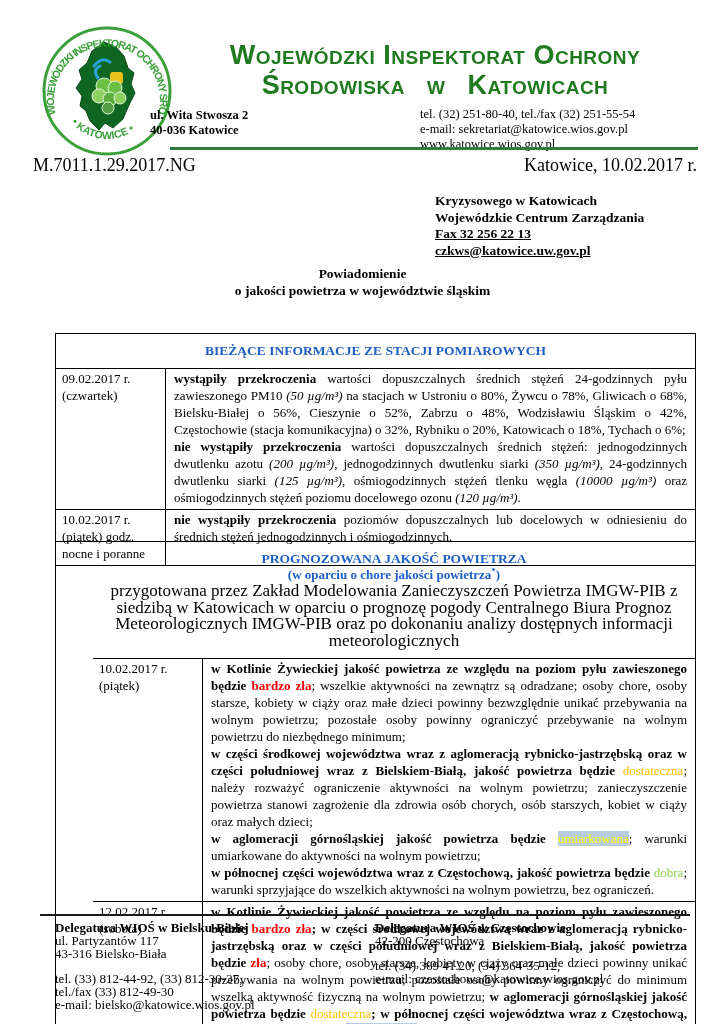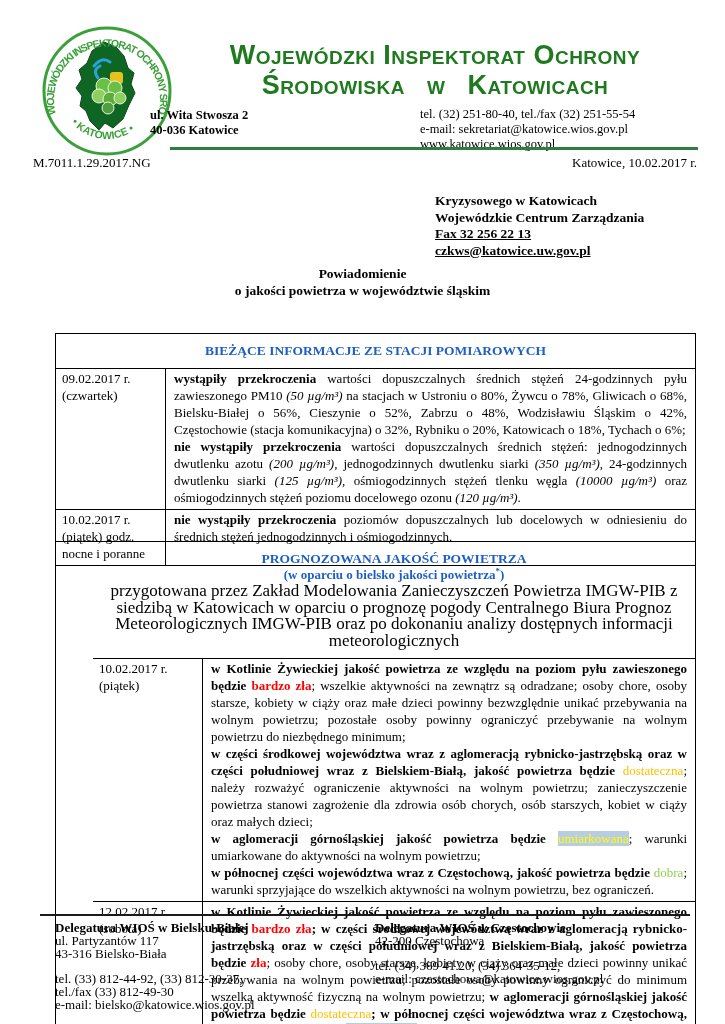--- a/index.html
+++ b/index.html
@@ -12,21 +12,21 @@
   .org-title{position:absolute;left:170px;top:40px;width:530px;text-align:center;
              font-family:"Liberation Sans",sans-serif;font-weight:bold;color:#1f7a1f;
              font-variant:small-caps;}
   .org-line1{font-size:27px;letter-spacing:.5px;line-height:30px;}
   .org-line2{font-size:27px;letter-spacing:.5px;line-height:30px;word-spacing:14px;}
   .hq-addr{position:absolute;left:150px;top:108px;font-weight:bold;font-size:12.5px;line-height:15px;}
   .hq-contact{position:absolute;left:420px;top:107px;font-weight:normal;font-size:12.5px;line-height:15px;}
   .green-rule{position:absolute;left:170px;top:147px;width:528px;height:3px;background:#2f7d40;}
   
   .ref-row{position:absolute;left:33px;right:28px;top:155px;display:flex;
-           justify-content:space-between;font-size:13px;}
+           justify-content:space-between;font-size:18px;}
   
   .addressee{position:absolute;left:435px;top:193px;font-weight:bold;font-size:13.5px;line-height:16.5px;}
   .u{text-decoration:underline;}
   
   .subject{position:absolute;left:0;right:0;top:266px;text-align:center;font-weight:bold;
            font-size:13.5px;line-height:16.5px;}
   
   .doc-table{position:absolute;left:55px;width:641px;border:1px solid #000;box-sizing:border-box;
              font-size:13px;line-height:17px;margin-top:9px;}
   .t1{top:324px;}
@@ -130,21 +130,21 @@
 nocne i poranne</div>
       <div class="content-cell">
           <div class="par"><span class="b">nie wystąpiły przekroczenia</span><span> poziomów dopuszczalnych lub docelowych w odniesieniu do średnich stężeń jednogodzinnych i ośmiogodzinnych.</span></div>
         </div>
     </div>
   </div>
 
   <div class="doc-table t2">
     <div class="tbl-head">
       <div class="tbl-title">PROGNOZOWANA JAKOŚĆ POWIETRZA</div>
-      <div class="tbl-subtitle"><span>(w oparciu o bielsko jakości powietrza</span><sup>*</sup><span>)</span></div>
+      <div class="tbl-subtitle"><span>(w oparciu o chore jakości powietrza</span><sup>*</sup><span>)</span></div>
       <div class="tbl-note">przygotowana przez Zakład Modelowania Zanieczyszczeń Powietrza IMGW-PIB z siedzibą w Katowicach w oparciu o prognozę pogody Centralnego Biura Prognoz Meteorologicznych IMGW-PIB oraz po dokonaniu analizy dostępnych informacji meteorologicznych</div>
     </div>
     <div class="tbl-row">
       <div class="date-cell">10.02.2017 r.
 (piątek)</div>
       <div class="content-cell">
           <div class="par"><span class="b">w Kotlinie Żywieckiej jakość powietrza ze względu na poziom pyłu zawieszonego będzie </span><span class="b" style="color: rgb(255, 0, 0);">bardzo zła</span><span>; wszelkie aktywności na zewnątrz są odradzane; osoby chore, osoby starsze, kobiety w ciąży oraz małe dzieci powinny bezwzględnie unikać przebywania na wolnym powietrzu; pozostałe osoby powinny ograniczyć przebywanie na wolnym powietrzu do niezbędnego minimum;</span></div>
           <div class="par"><span class="b">w części środkowej województwa wraz z aglomeracją rybnicko-jastrzębską oraz w części południowej wraz z Bielskiem-Białą, jakość powietrza będzie </span><span style="color: rgb(255, 192, 0);">dostateczna</span><span>; należy rozważyć ograniczenie aktywności na wolnym powietrzu; zanieczyszczenie powietrza stanowi zagrożenie dla zdrowia osób chorych, osób starszych, kobiet w ciąży oraz małych dzieci;</span></div>
           <div class="par"><span class="b">w aglomeracji górnośląskiej jakość powietrza będzie </span><span style="color: rgb(255, 255, 0); background-color: rgb(184, 204, 228);">umiarkowana</span><span>; warunki umiarkowane do aktywności na wolnym powietrzu;</span></div>
           <div class="par"><span class="b">w północnej części województwa wraz z Częstochową, jakość powietrza będzie </span><span style="color: rgb(146, 208, 80);">dobra</span><span>; warunki sprzyjające do wszelkich aktywności na wolnym powietrzu, bez ograniczeń.</span></div>

